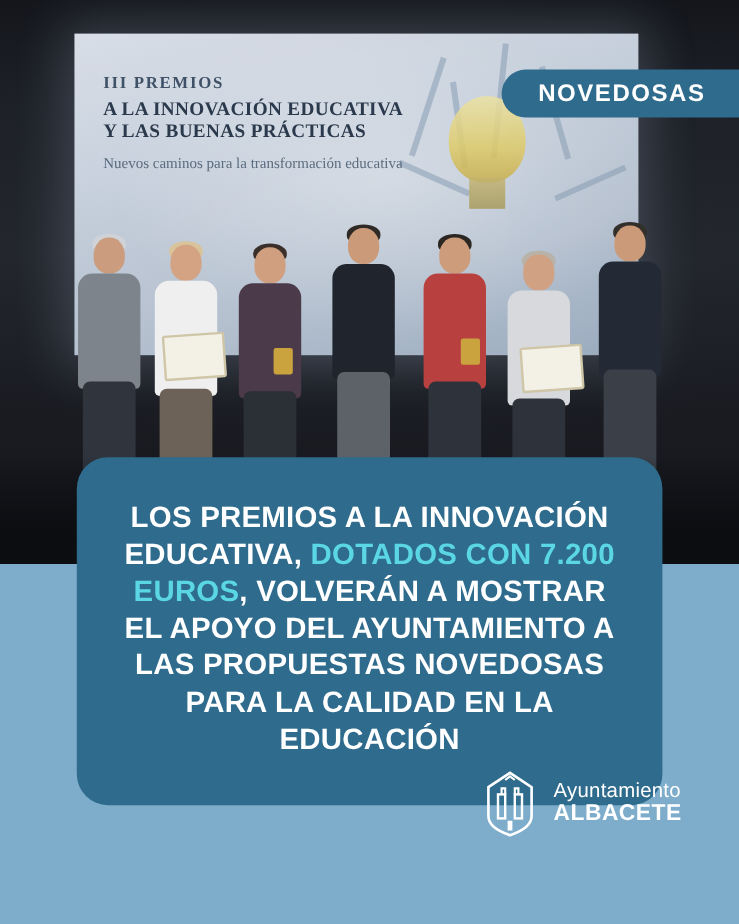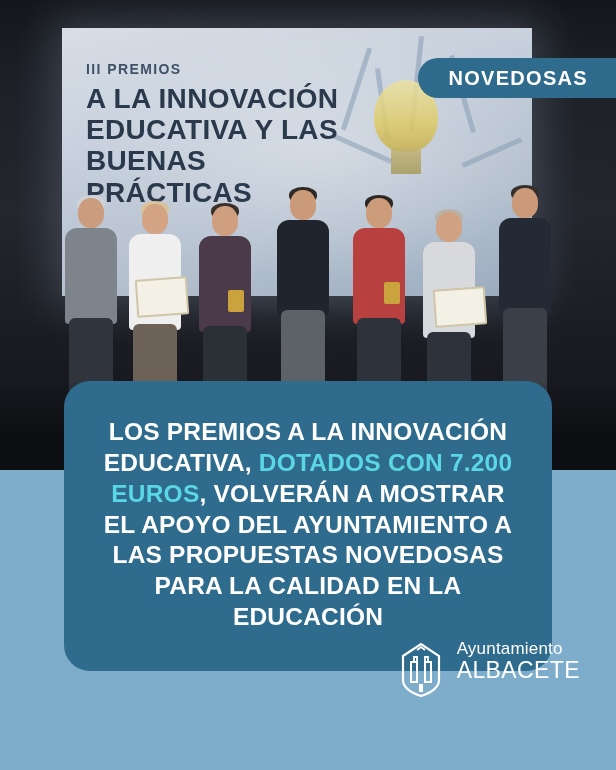--- a/index.html
+++ b/index.html
@@ -77,31 +77,32 @@
     background: #8aa0b8;
     opacity: 0.55;
   }
   .screen-title {
     position: absolute;
     left: 24px;
     top: 34px;
     width: 260px;
     color: #2d3b4c;
     line-height: 1.12;
+    font-family: Liberation Serif, serif;
   }
   .screen-title .sl1 {
     font-size: 14px;
     letter-spacing: 1.4px;
     font-weight: bold;
     color: #41536a;
     display: block;
     margin-bottom: 5px;
   }
   .screen-title .sl2 {
-    font-size: 28px;
+    font-size: 16px;
     font-weight: bold;
     letter-spacing: 0.3px;
     color: #2b3a4d;
     display: block;
     text-transform: uppercase;
   }
   .screen-title .sl3 {
     font-size: 12.5px;
     color: #5d6e80;
     display: block;
@@ -238,44 +239,44 @@
     position: absolute;
     left: 66px;
     top: 652px;
     width: 250px;
     color: #eaf3f8;
     font-size: 13.5px;
     line-height: 1.45;
   }
   .brand {
     position: absolute;
-    right: 36px;
+    right: 48px;
     top: 640px;
     display: flex;
-    align-items: flex-start;
+    align-items: center;
     gap: 14px;
   }
   .crest {
     width: 44px;
     height: 58px;
     position: relative;
   }
   .brand-text {
     color: #ffffff;
     line-height: 1.05;
   }
   .brand-text .b1 {
     display: block;
     font-size: 17px;
     letter-spacing: 0.2px;
   }
   .brand-text .b2 {
     display: block;
-    font-size: 23px;
-    font-weight: normal;
+    font-size: 19px;
+    font-weight: bold;
     letter-spacing: 0.4px;
   }
 </style>
 </head>
 <body>
 
 <div class="poster">
 
   <div class="photo">
     <div class="stage-bg"></div>
@@ -289,20 +290,21 @@
       <div class="ray" style="left:398px; top:122px; width:64px; height:5px; transform:rotate(-24deg);"></div>
 
       <div class="bulb">
         <div class="glass"></div>
         <div class="base"></div>
       </div>
 
       <div class="screen-title">
         <span class="sl1">III PREMIOS</span>
         <span class="sl2">A LA INNOVACIÓN EDUCATIVA Y LAS BUENAS PRÁCTICAS</span>
+        <span class="sl3">Nuevos caminos para la transformación educativa</span>
       </div>
     </div>
 
     <div class="people">
 
       <div class="person" style="left:0px; height:214px; width:62px;">
         <div class="hair" style="background:#cfd2d6;"></div>
         <div class="head" style="background:#cb9c7d;"></div>
         <div class="body" style="background:#7e848c;"></div>
         <div class="legs" style="background:#2f343d;"></div>

